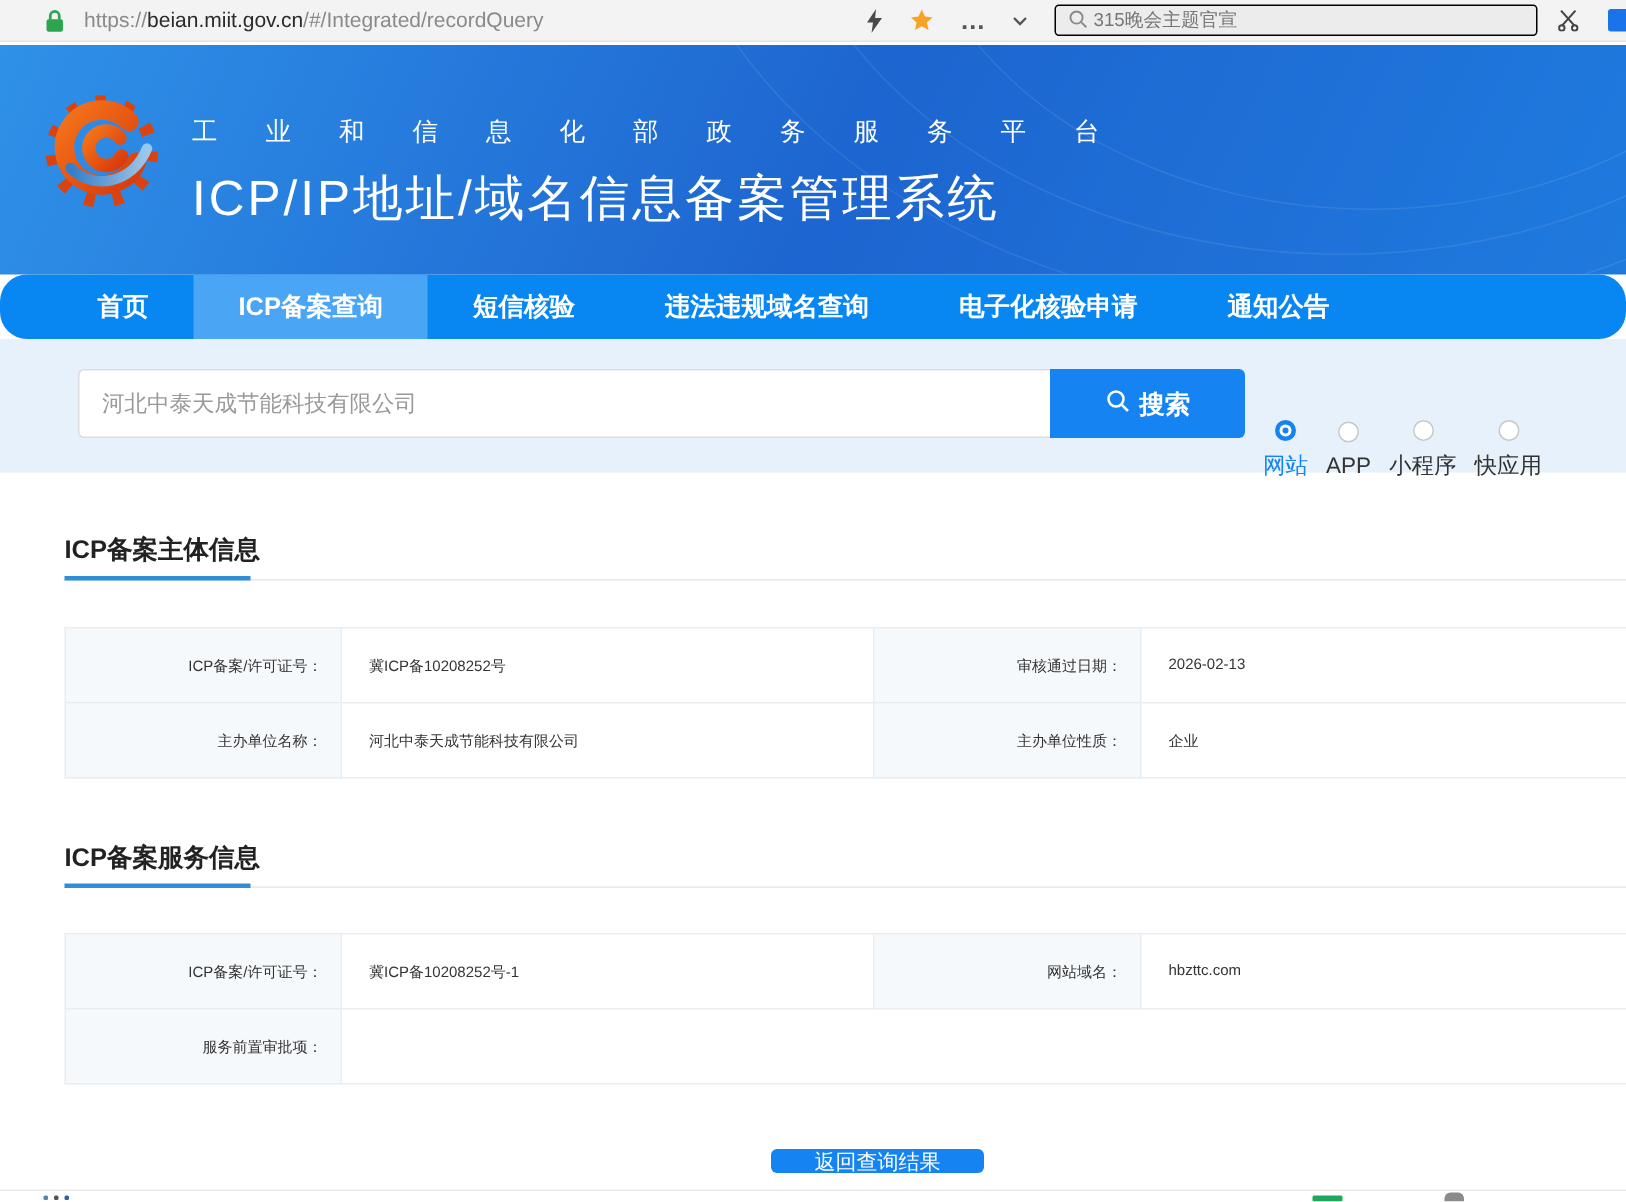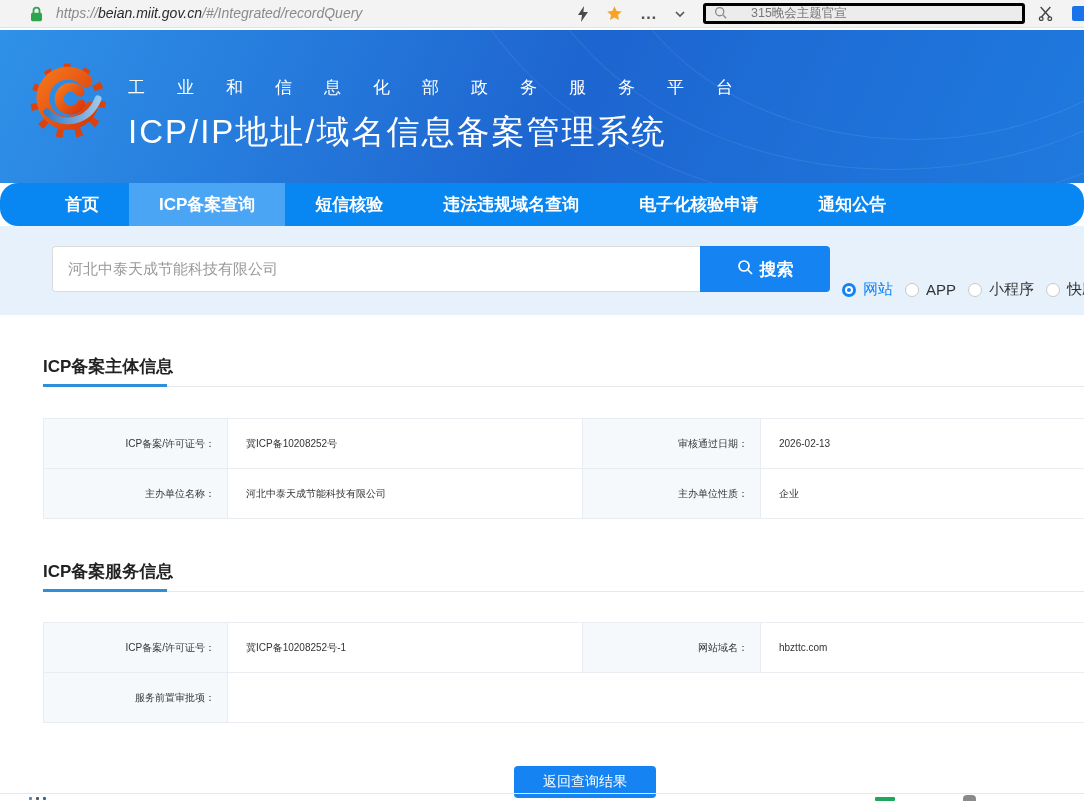--- a/index.html
+++ b/index.html
@@ -4,26 +4,26 @@
 <style>
   * { box-sizing: border-box; margin: 0; padding: 0; }
   html,body { width:1084px; height:801px; }
   body {
     font-family: "Liberation Sans", "DejaVu Sans", sans-serif;
     background:#fff; overflow:hidden; position:relative;
   }
   
   .browser-bar { position:relative; height:28px; background:#f3f3f3; border-bottom:1px solid #e3e3e3; }
   .lock-wrap { position:absolute; left:30px; top:6px; }
-  .url-text { position:absolute; left:56px; top:0; line-height:27px; font-size:14px; color:#8a8a8a; white-space:nowrap;font-style:italic; }
+  .url-text { position:absolute; left:56px; top:0; line-height:27px; font-size:14px; color:#8a8a8a; white-space:nowrap; }
   .url-text .domain { color:#2b2b2b; }
   .bar-icons { position:absolute; left:577px; top:0; height:27px; display:flex; align-items:center; gap:17px; }
   .bar-icons > span { display:flex; align-items:center; cursor:pointer; }
   .ellipsis-glyph { font-size:17px; font-weight:bold; color:#555; line-height:10px; }
-  .quick-search { position:absolute; left:703px; top:3px; width:322px; height:21px; background:#ececec; border:3px solid #000000; border-radius:3px; display:flex; align-items:center; gap:24px; padding-left:8px; font-size:12.5px; color:#777; cursor:text; overflow:hidden; white-space:nowrap; }
+  .quick-search { position:absolute; left:703px; top:3px; width:322px; height:21px; background:#ececec; border:1px solid #000000; border-radius:3px; display:flex; align-items:center; gap:4px; padding-left:8px; font-size:12.5px; color:#777; cursor:text; overflow:hidden; white-space:nowrap; }
   .scissors-wrap { position:absolute; left:1038px; top:6px; cursor:pointer; }
   .mail-cut { position:absolute; left:1072px; top:6px; width:20px; height:15px; background:#1a73e8; border-radius:2px; }
   
   .site-header { position:relative; margin-top:2px; height:153px; overflow:hidden;
     background:linear-gradient(115deg,#2f91e8 0%,#1d65d0 52%,#1f7ade 100%); }
   .deco { position:absolute; border:1px solid rgba(255,255,255,0.09); border-radius:50%; }
   .deco.d1 { width:900px; height:700px; right:-250px; top:-520px; }
   .deco.d2 { width:760px; height:580px; right:-190px; top:-440px; }
   .deco.d3 { width:620px; height:470px; right:-140px; top:-360px; }
   .logo-wrap { position:absolute; left:28px; top:31px; }
@@ -33,38 +33,38 @@
   
   .nav { height:43px; background:#0887f2; display:flex; padding-left:35px;border-radius:18px; }
   .nav-item { display:flex; align-items:center; padding:0 30px; color:#fff; font-size:17px; font-weight:bold; cursor:pointer; white-space:nowrap; }
   .nav-item.active { background:#4aa5f5; }
   
   .search-section { position:relative; height:89px; background:#e7f1fc; }
   .search-box { position:absolute; left:52px; top:20px; display:flex; }
   .query-input { width:648px; height:46px; border:1px solid #dcdcdc; border-right:none; border-radius:4px 0 0 4px; padding:0 15px; font-size:15px; color:#999; background:#fff; outline:none; font-family:inherit; }
   .search-btn { width:130px; height:46px; background:#1584f2; color:#fff; border:none; border-radius:0 4px 4px 0; font-size:17px; display:flex; align-items:center; justify-content:center; gap:7px; cursor:pointer; font-family:inherit;font-weight:bold; }
   .types { position:absolute; left:842px; top:54px; display:flex; align-items:center; gap:12px; font-size:15px; white-space:nowrap; }
-  .type-opt { display:flex; align-items:center; gap:7px; cursor:pointer; }
+  .type-opt { display:flex; align-items:center; gap:7px; cursor:pointer;flex-direction:column; }
   .type-opt .t-label { color:#333; }
   .type-opt.selected .t-label { color:#1584f2; }
   .radio { width:14px; height:14px; border-radius:50%; border:1px solid #c8c8c8; background:#fff; position:relative; flex:none; }
   .radio.on { border:none; background:#1584f2; }
   .radio.on .ring { position:absolute; left:3px; top:3px; width:8px; height:8px; background:#fff; border-radius:50%; }
   .radio.on .dot { position:absolute; left:5px; top:5px; width:4px; height:4px; background:#1584f2; border-radius:50%; }
   
   .main { width:1157px; margin-left:43px; }
   .section-title { margin-top:40px; font-size:17px; font-weight:bold; color:#222; }
   .title-rule { position:relative; height:3px; margin-top:6px; }
   .title-rule .gray { position:absolute; left:0; right:0; bottom:0; height:1px; background:#e8e8e8; }
   .title-rule .blue { position:absolute; left:0; top:0; width:124px; height:3px; background:#2e8fd8; }
   table.info { border-collapse:collapse; table-layout:fixed; width:1157px; margin-top:31px; }
   table.info td { border:1px solid #e9edf2; height:50px; font-size:10px; color:#333; padding:0 18px; background:#fff; }
   table.info td.lbl { background:#f6f9fc; text-align:right; padding-right:12px; }
   .btn-row { width:1157px; margin-top:43px; }
-  .back-btn { margin-left:471px; width:142px; height:32px; background:#1584f2; color:#fff; border:none; border-radius:4px; font-size:14px; cursor:pointer; font-family:inherit; }
+  .back-btn { margin-left:471px; width:142px; height:16px; background:#1584f2; color:#fff; border:none; border-radius:4px; font-size:14px; cursor:pointer; font-family:inherit; }
   
   .bottom-line { position:absolute; left:0; top:793px; width:1084px; height:1px; background:#e8e8e8; }
   .dotrow { position:absolute; left:29px; top:797px; display:flex; gap:4px; }
   .dotrow i { width:3px; height:3px; border-radius:1px; }
   .green-bit { position:absolute; left:875px; top:797px; width:20px; height:4px; background:#1fa85c; border-radius:1px; }
   .gray-bit { position:absolute; left:963px; top:795px; width:13px; height:6px; background:#8a8a8a; border-radius:4px 4px 0 0; }
 </style>
 </head>
 <body>
 

